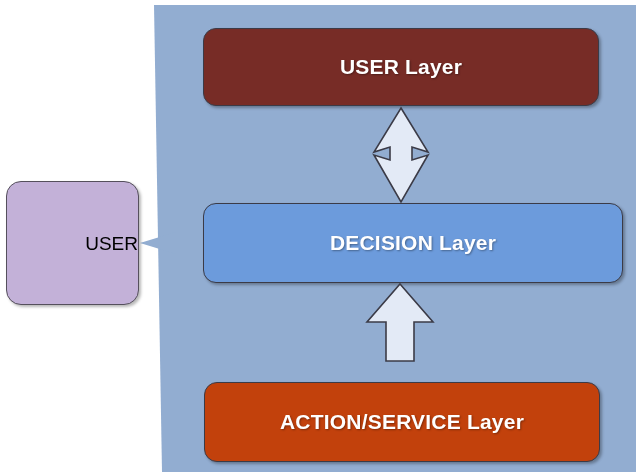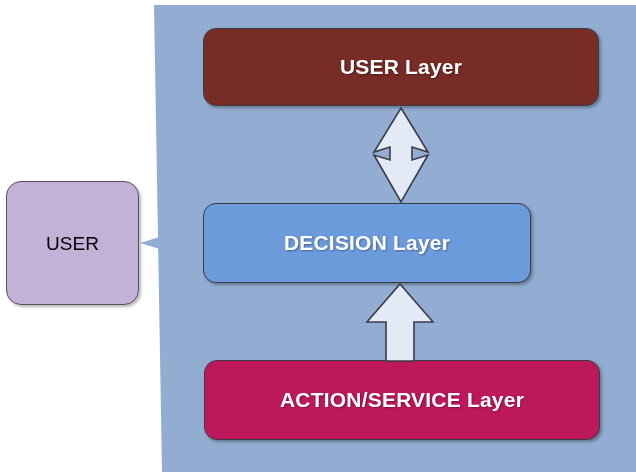--- a/index.html
+++ b/index.html
@@ -54,21 +54,21 @@
 
   #data-layer-box {
     left: 203px;
     top: 28px;
     width: 396px;
     height: 78px;
   }
   #decision-layer-box {
     left: 203px;
     top: 203px;
-    width: 328px;
+    width: 420px;
     height: 80px;
   }
   #action-layer-box {
     left: 204px;
     top: 360px;
     width: 396px;
     height: 80px;
   }
 
   
@@ -77,21 +77,21 @@
     left: 6px;
     top: 181px;
     width: 133px;
     height: 124px;
     box-sizing: border-box;
     border: 1px solid #55505c;
     border-radius: 15px;
     background: #c3b1d8;
     display: flex;
     flex-direction: column;
-    align-items: center;
+    align-items: flex-end;
     justify-content: center;
     box-shadow: 2px 2px 3px rgba(0,0,0,0.28);
   }
   #user-interface-box .ui-line {
     color: #000000;
     font-size: 19px;
     line-height: 25px;
     font-weight: normal;
     white-space: nowrap;
   }
@@ -119,21 +119,21 @@
   </svg>
 
   <div class="layer-box" id="data-layer-box" style="background:#772c26;">
     <span class="layer-label">USER Layer</span>
   </div>
 
   <div class="layer-box" id="decision-layer-box" style="background:#6c9bdc;">
     <span class="layer-label">DECISION Layer</span>
   </div>
 
-  <div class="layer-box" id="action-layer-box" style="background:#be185d;">
+  <div class="layer-box" id="action-layer-box" style="background:#c2410c;margin-top:22px;">
     <span class="layer-label">ACTION/SERVICE Layer</span>
   </div>
 
   <svg class="arrow-svg" viewBox="0 0 636 472" width="636" height="472" preserveAspectRatio="none">
 
     <path d="M 401 108
              L 428 152
              L 412 147
              L 412 160
              L 428 155

